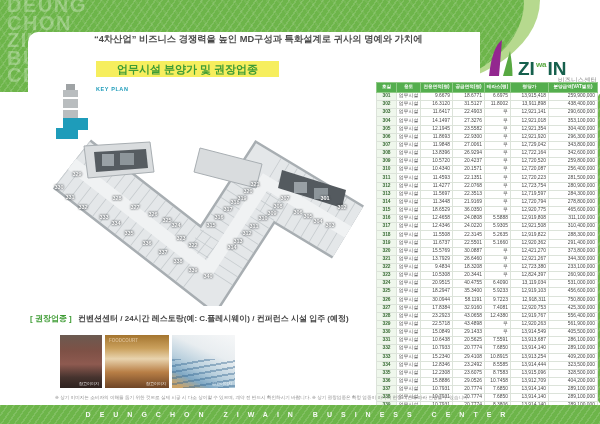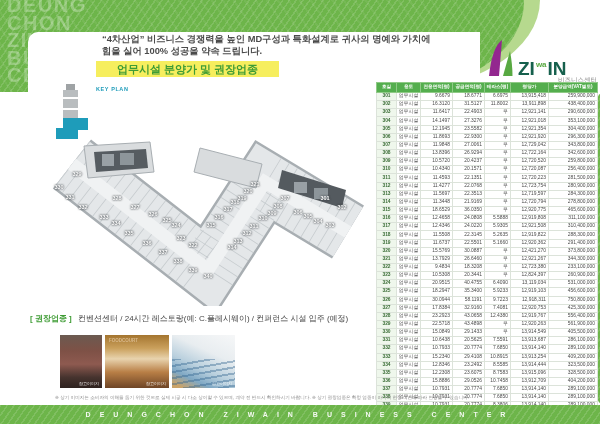--- a/index.html
+++ b/index.html
@@ -14,21 +14,21 @@
         background-image:repeating-linear-gradient(125deg,rgba(255,255,255,.13) 0 1.5px,transparent 1.5px 5.5px),
                          repeating-linear-gradient(55deg,rgba(255,255,255,.06) 0 2px,transparent 2px 9px);
         border-bottom-right-radius:135px 90px;overflow:hidden;}
   .vwords{position:absolute;left:7px;top:-3px;font-size:20px;line-height:17.5px;font-weight:800;
           letter-spacing:1.5px;color:rgba(255,255,255,.27);}
 
   
   .hero{left:28px;top:32px;width:452px;height:60px;background:#fff;border-top-left-radius:10px;}
   .floor-big{position:absolute;left:3px;top:-8px;font-size:46px;font-weight:800;
              color:#2ba6c6;letter-spacing:-2px;}
-  .slogan{position:absolute;left:74px;top:2px;font-size:9.3px;line-height:11.8px;
+  .slogan{position:absolute;left:66px;top:2px;font-size:9.3px;line-height:11.8px;
           color:#4b4b4b;font-weight:700;white-space:nowrap;}
   .banner{position:absolute;left:68px;top:29px;width:183px;height:16px;background:#f6ee5e;
           color:#3f9c35;font-size:11px;font-weight:800;text-align:center;line-height:16px;}
 
   
   .logo{left:487px;top:30px;width:112px;height:48px;display:flex;align-items:flex-end;}
   .logo-text{display:flex;align-items:flex-end;margin-left:4px;}
   .logo-zi,.logo-in{font-size:19px;font-weight:800;color:#16604d;line-height:18px;}
   .logo-wa{font-size:8px;font-weight:700;color:#58a942;margin:0 1px 9px 1px;}
   .logo-sub{position:absolute;right:2px;bottom:-7px;font-size:6.5px;color:#8a8a8a;}
@@ -58,21 +58,21 @@
   td{font-size:4.9px;color:#4a4a4a;height:7.15px;padding:0 2px 0 0;line-height:1;
      border:0.5px solid #dce3da;text-align:right;background:#fff;}
   td.c0{background:#eff7ec;text-align:center;padding:0;color:#3c6e38;font-weight:700;}
   td.c1{text-align:center;padding:0;}
   tfoot td{background:#54ae4e;color:#fff;font-weight:700;height:10px;font-size:5.2px;}
   tfoot td.t0{text-align:center;}
 
   
   .recommend{left:30px;top:313px;font-size:8px;white-space:nowrap;}
   .rec-label{color:#3f9c35;font-weight:700;}
-  .rec-text{color:#444;font-weight:400;margin-left:4px;margin-top:34px;}
+  .rec-text{color:#444;font-weight:700;margin-left:4px;margin-top:34px;}
 
   
   .photos{left:60px;top:335px;display:flex;gap:3px;}
   .photo{position:relative;height:53px;}
   .photo .cap{position:absolute;right:3px;bottom:2px;font-size:4px;color:#fff;opacity:.9;}
   .photo-seminar{width:42px;
     background:linear-gradient(180deg,#6b5a50 0%,#7e5146 30%,#8e5a50 55%,#46332e 80%,#2e221f 100%);}
   .photo-foodcourt{width:64px;
     background:linear-gradient(180deg,#a4752f 0%,#caa05c 25%,#e8d3ae 45%,#b97f46 70%,#6e4526 100%);}
   .photo-foodcourt .sign{position:absolute;left:4px;top:3px;font-size:4.5px;font-weight:800;color:#d9b98c;}
@@ -98,21 +98,20 @@
       <div>CHON</div>
       <div>ZIWAIN</div>
       <div>BUSINESS</div>
       <div>CENTER</div>
     </div>
 </div>
 
 <div class="abs hero">
   <div class="slogan">
     <div>“4차산업” 비즈니스 경쟁력을 높인 MD구성과 특화설계로 귀사의 명예와 가치에</div>
-    <div>힘을 실어 100% 성공을 약속 드립니다.</div>
   </div>
   <div class="banner">업무시설 분양가 및 권장업종</div>
 </div>
 
 <div class="abs logo">
   <svg width="27" height="40" viewBox="0 0 27 40">
     <path d="M2,38 C4,18 9,6 15,2 L12,38 Z" fill="#93278f"></path>
     <path d="M16,38 L23,13 C24.5,21 25.5,30 25.5,38 Z" fill="#58a942"></path>
   </svg>
   <div class="logo-text">

